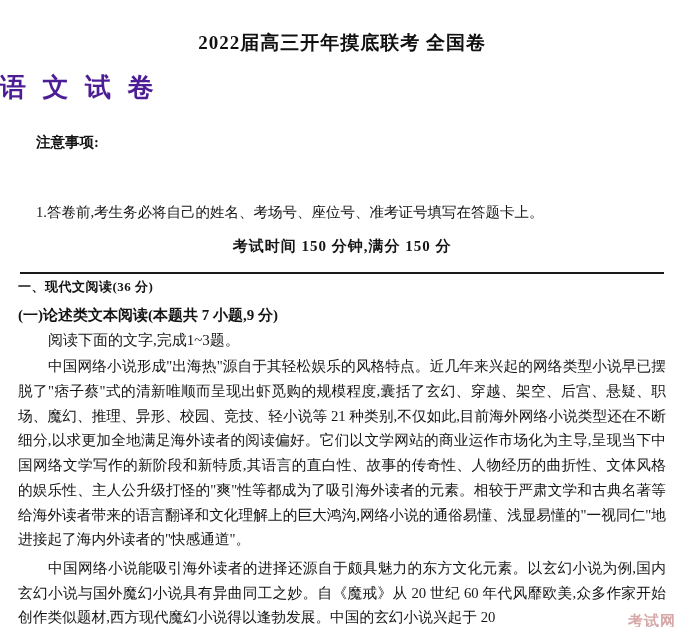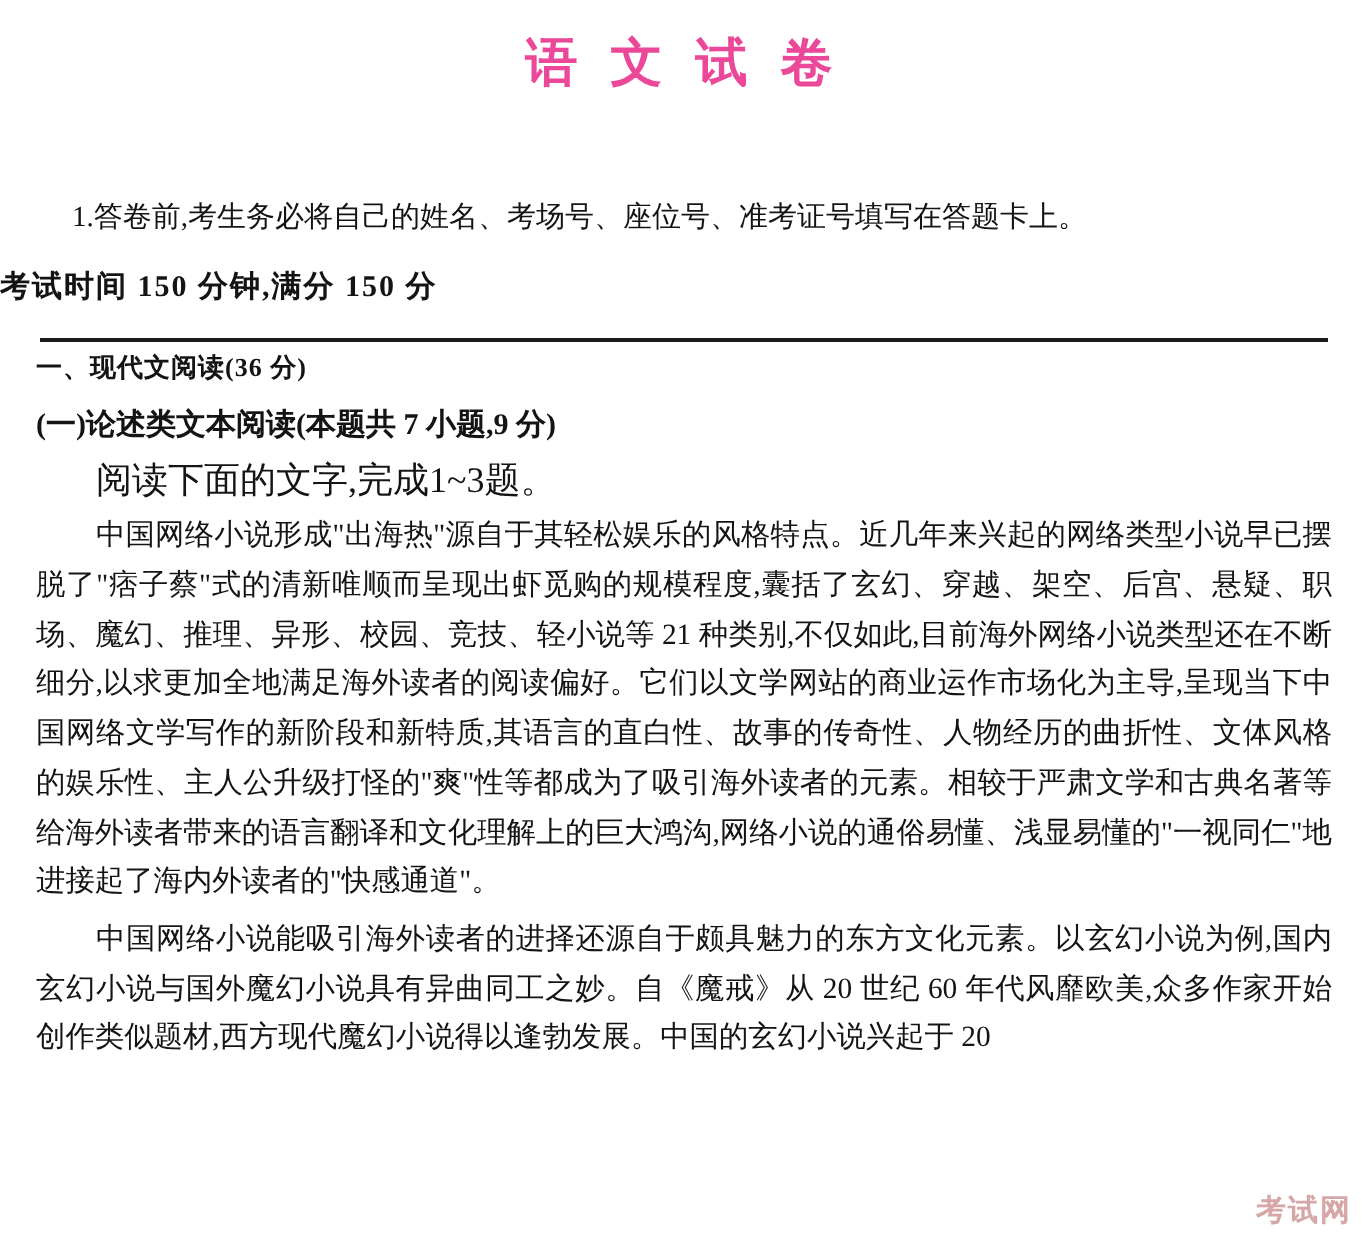--- a/index.html
+++ b/index.html
@@ -24,45 +24,45 @@
   }
   .title-main {
     text-align: center;
     font-size: 19px;
     font-weight: bold;
     letter-spacing: 1px;
     margin-top: 30px;
     color: #111;
   }
   .title-sub {
-    text-align: center;
+    text-align: left;
     font-size: 26px;
     font-weight: bold;
     letter-spacing: 5px;
     margin-top: 14px;
-    color: #ec4899;
+    color: #4c1d95;
   }
   .notice-head {
     margin-top: 28px;
     margin-left: 36px;
     font-size: 14.5px;
     font-weight: bold;
   }
   .notice-list {
     margin: 6px 36px 0 36px;
     font-size: 14.5px;
     line-height: 1.75;
     text-align: justify;
   }
   .notice-item {
     margin-bottom: 1px;
     margin-top: 48px;
   }
   .exam-info {
-    text-align: left;
+    text-align: center;
     font-size: 15px;
     font-weight: bold;
     margin-top: 12px;
     letter-spacing: 1px;
   }
   .rule {
     border: none;
     border-top: 2px solid #1a1a1a;
     margin: 16px 20px 0 20px;
   }
@@ -72,21 +72,21 @@
     font-weight: bold;
     letter-spacing: 0.5px;
   }
   .subsection-title {
     margin: 10px 18px 0 18px;
     font-size: 15px;
     font-weight: bold;
   }
   .instr {
     margin: 6px 18px 0 18px;
-    font-size: 18px;
+    font-size: 15px;
     text-indent: 30px;
   }
   .body-text {
     margin: 4px 18px 0 18px;
     font-size: 14.7px;
     line-height: 1.68;
     text-align: justify;
     text-justify: inter-ideograph;
     text-indent: 30px;
   }
@@ -100,22 +100,24 @@
     font-weight: bold;
     letter-spacing: 1px;
     pointer-events: none;
   }
 </style>
 </head>
 <body>
 
 <div class="page">
 
+  <div class="title-main">2022届高三开年摸底联考  全国卷</div>
   <div class="title-sub">语 文 试 卷</div>
 
+  <div class="notice-head">注意事项:</div>
   <div class="notice-list">
     <div class="notice-item">1.答卷前,考生务必将自己的姓名、考场号、座位号、准考证号填写在答题卡上。</div>
   </div>
 
   <div class="exam-info">考试时间 150 分钟,满分 150 分</div>
 
   <hr class="rule">
 
   <div class="section-title">一、现代文阅读(36 分)</div>
   <div class="subsection-title">(一)论述类文本阅读(本题共 7 小题,9 分)</div>

